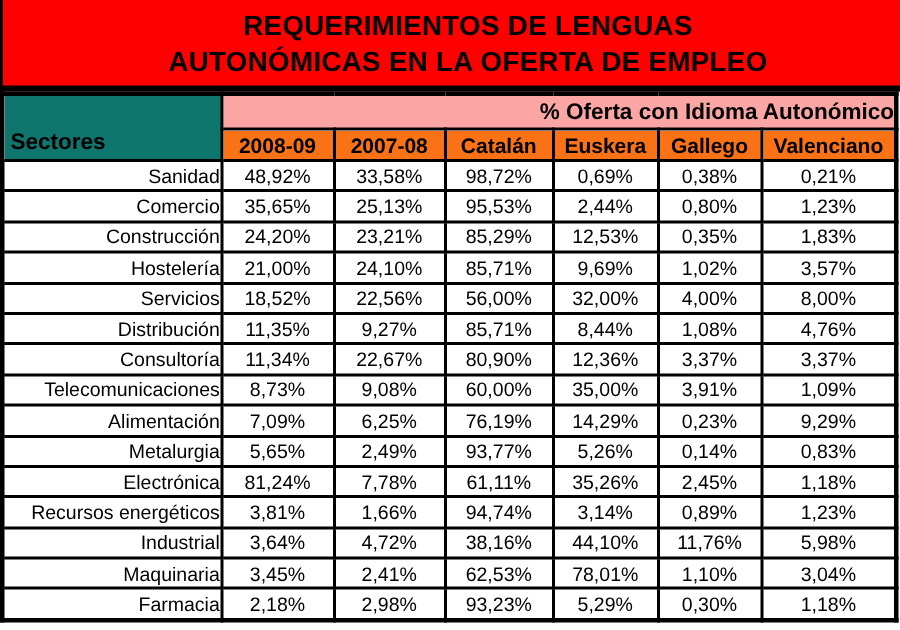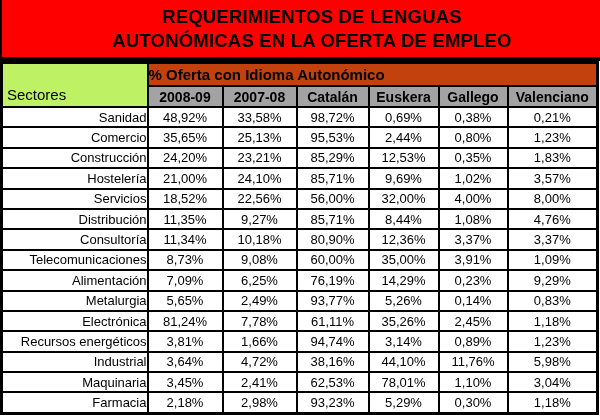--- a/index.html
+++ b/index.html
@@ -42,36 +42,36 @@
   col.c-euskera    { width: 70px; }
   col.c-gallego    { width: 69px; }
   col.c-valenciano { width: 90px; }
   th, td {
     border: 2px solid #000;
     overflow: hidden;
     white-space: nowrap;
     padding: 0;
   }
   th.group-header {
-    background: #c2410c;
+    background: #fca5a5;
     font-size: 15px;
     font-weight: bold;
     height: 21px;
-    text-align: left;
+    text-align: right;
   }
   th.corner-header {
-    background: #bef264;
+    background: #0f766e;
     font-size: 15px;
-    font-weight: normal;
+    font-weight: bold;
     text-align: left;
     vertical-align: bottom;
     padding: 0 0 3px 4px;
   }
   th.sub-header {
-    background: #a3a3a3;
+    background: #f97316;
     font-size: 14px;
     font-weight: bold;
     height: 19px;
     text-align: center;
   }
   tbody td {
     height: 18.4px;
     font-size: 13px;
     background: #ffffff;
     vertical-align: middle;
@@ -164,21 +164,21 @@
           <td class="value-cell">11,35%</td>
           <td class="value-cell">9,27%</td>
           <td class="value-cell">85,71%</td>
           <td class="value-cell">8,44%</td>
           <td class="value-cell">1,08%</td>
           <td class="value-cell">4,76%</td>
         </tr>
         <tr>
           <td class="sector-cell">Consultoría</td>
           <td class="value-cell">11,34%</td>
-          <td class="value-cell">10,18%</td>
+          <td class="value-cell">22,67%</td>
           <td class="value-cell">80,90%</td>
           <td class="value-cell">12,36%</td>
           <td class="value-cell">3,37%</td>
           <td class="value-cell">3,37%</td>
         </tr>
         <tr>
           <td class="sector-cell">Telecomunicaciones</td>
           <td class="value-cell">8,73%</td>
           <td class="value-cell">9,08%</td>
           <td class="value-cell">60,00%</td>

